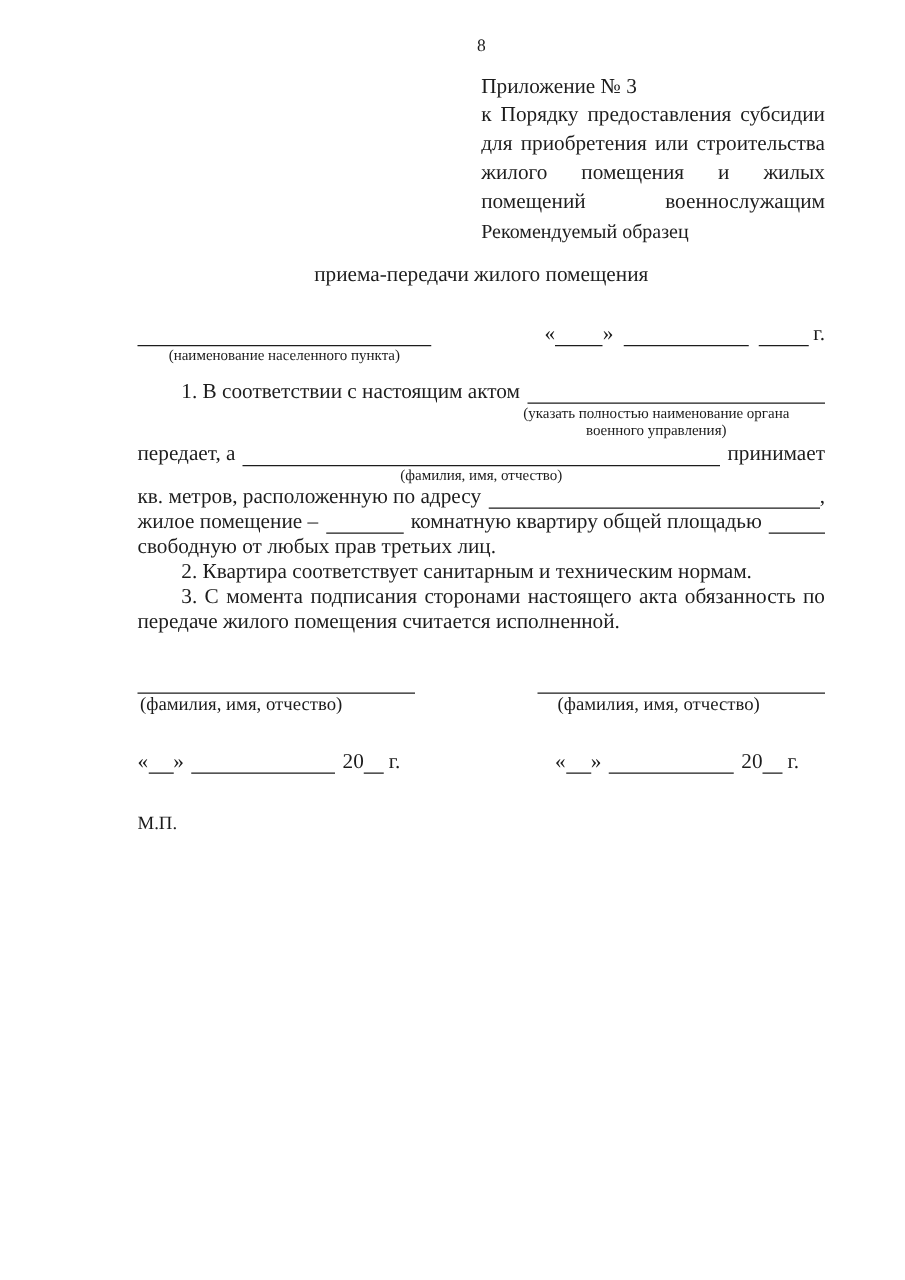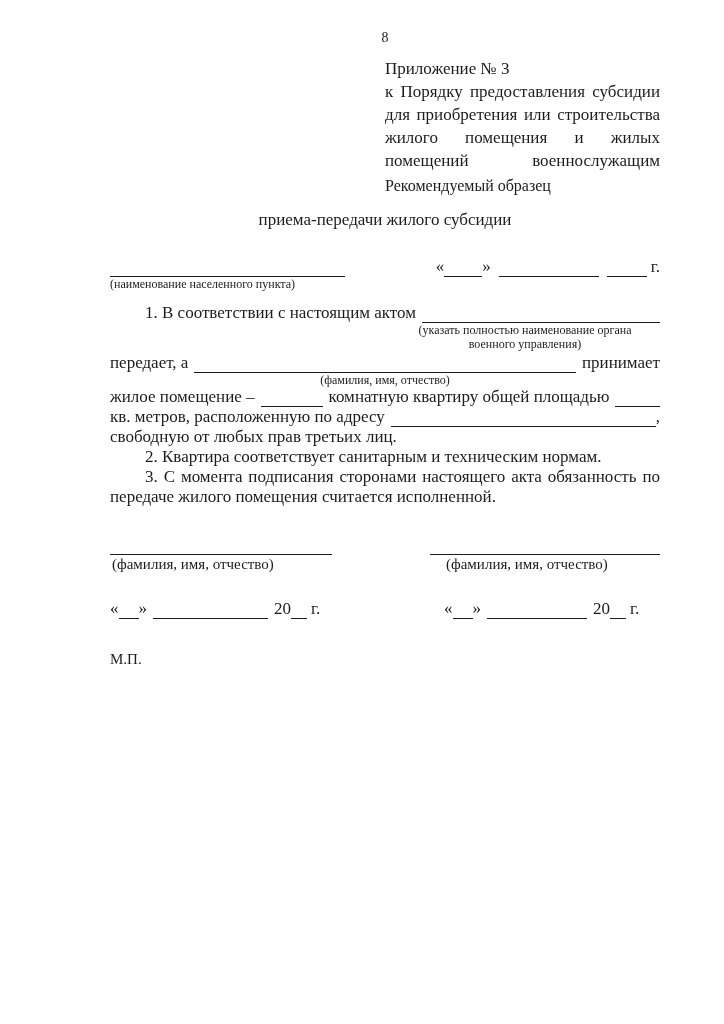--- a/index.html
+++ b/index.html
@@ -28,21 +28,21 @@
   .w235 { width:235px; } .w38 { width:38px; } .w100 { width:100px; } .w40 { width:40px; }
   .w62 { width:62px; } .w20 { width:20px; } .w115 { width:115px; } .w16 { width:16px; }
   .gap4 { width:4px; } .gap6 { width:6px; } .gap8 { width:8px; }
   .mh6 { margin-left:6px; margin-right:6px; }
   .ml6 { margin-left:6px; }
   .indent { margin-left:35px; }
   .indent1 { text-indent:35px; }
   .justlast { text-align:justify; text-align-last:justify; }
 
   .caption { font-size:12px; line-height:14px; }
-  .place-cap { width:235px; }
+  .place-cap { width:235px; text-align:center; }
   .org-cap { margin-left:280px; width:270px; text-align:center; }
   .fio-cap { width:100%; text-align:center; }
 
   .place-date { margin-top:26px; }
   .p1-line1 { margin-top:12px; }
   .transfer { margin-top:2px; }
 
   .sig-row { margin-top:34px; display:flex; justify-content:space-between; }
   .sig-col { }
   .sig-left { width:222px; }
@@ -67,21 +67,21 @@
       <div class="ap-line">Приложение № 3</div>
       <div class="ap-line just">к Порядку предоставления субсидии</div>
       <div class="ap-line just">для приобретения или строительства</div>
       <div class="ap-line just">жилого помещения и жилых</div>
       <div class="ap-line just">помещений военнослужащим</div>
     </div>
 
     <div class="sample">Рекомендуемый образец</div>
 
     <div class="title">
-      <div>приема-передачи жилого субсидии</div>
+      <div>приема-передачи жилого помещения</div>
     </div>
 
     <div class="row place-date">
       <span class="blank w235"></span>
       <span class="grow"></span>
       <span>«</span>
       <span class="blank w38"></span>
       <span>»</span>
       <span class="gap8"></span>
       <span class="blank w100"></span>
@@ -102,30 +102,30 @@
     </div>
 
     <div class="row transfer">
       <span>передает, а</span>
       <span class="blank grow mh6"></span>
       <span>принимает</span>
     </div>
     <div class="caption fio-cap">(фамилия, имя, отчество)</div>
 
     <div class="row">
+      <span>кв. метров, расположенную по адресу</span>
+      <span class="blank grow ml6"></span>
+      <span>,</span>
+    </div>
+
+    <div class="row">
       <span>жилое помещение –</span>
       <span class="blank w62 mh6"></span>
       <span>комнатную квартиру общей площадью</span>
       <span class="blank grow ml6"></span>
-    </div>
-
-    <div class="row">
-      <span>кв. метров, расположенную по адресу</span>
-      <span class="blank grow ml6"></span>
-      <span>,</span>
     </div>
 
     <div class="line">свободную от любых прав третьих лиц.</div>
     <div class="line indent1">2. Квартира соответствует санитарным и техническим нормам.</div>
     <div class="line indent1 justlast">3. С момента подписания сторонами настоящего акта обязанность по</div>
     <div class="line">передаче жилого помещения считается исполненной.</div>
 
     <div class="sig-row">
       <div class="sig-col sig-left">
         <div class="sig-line"></div>

